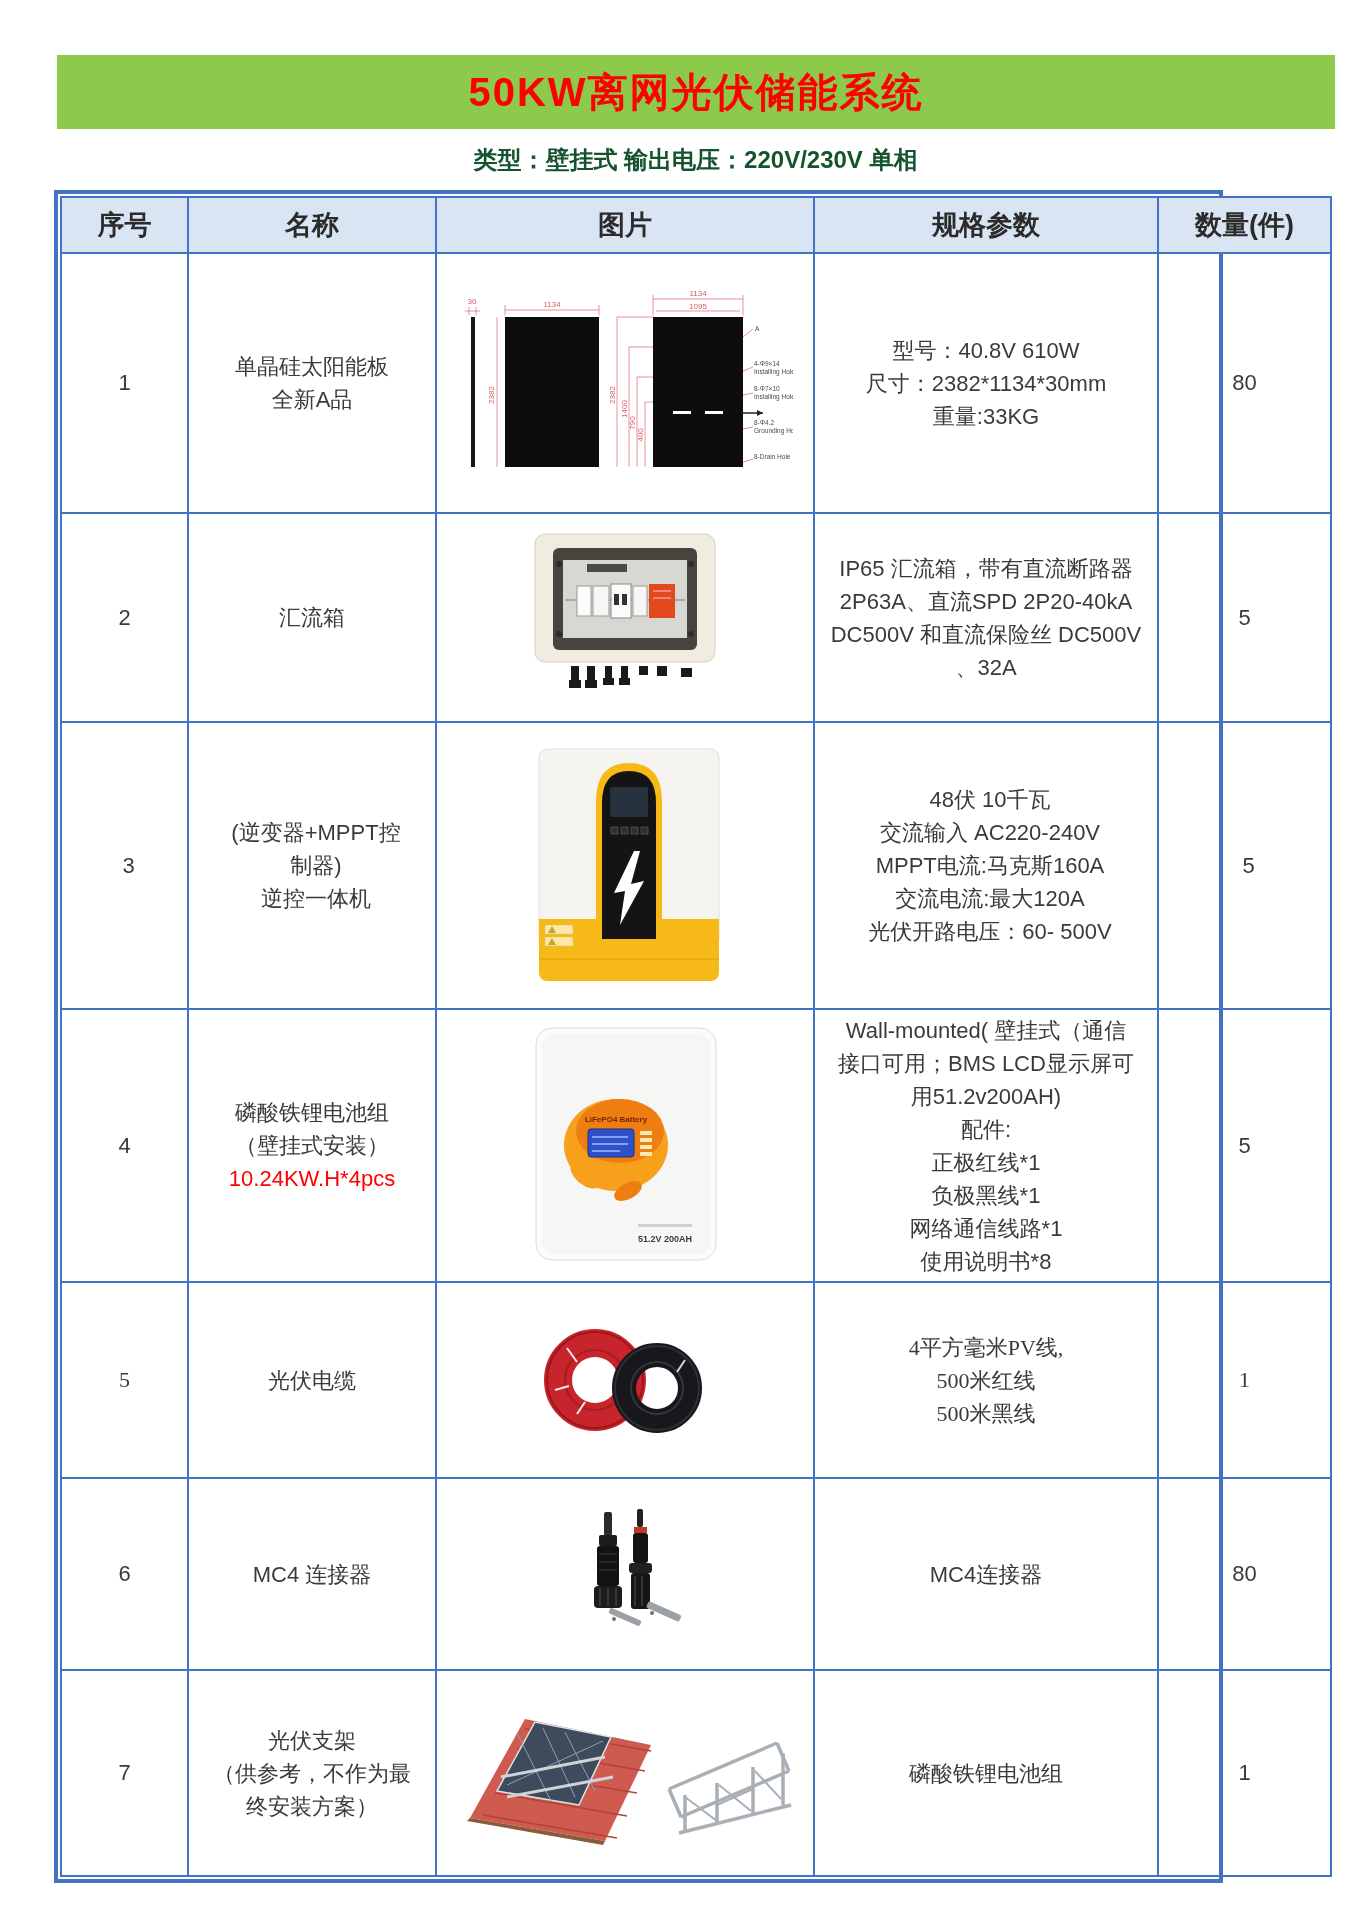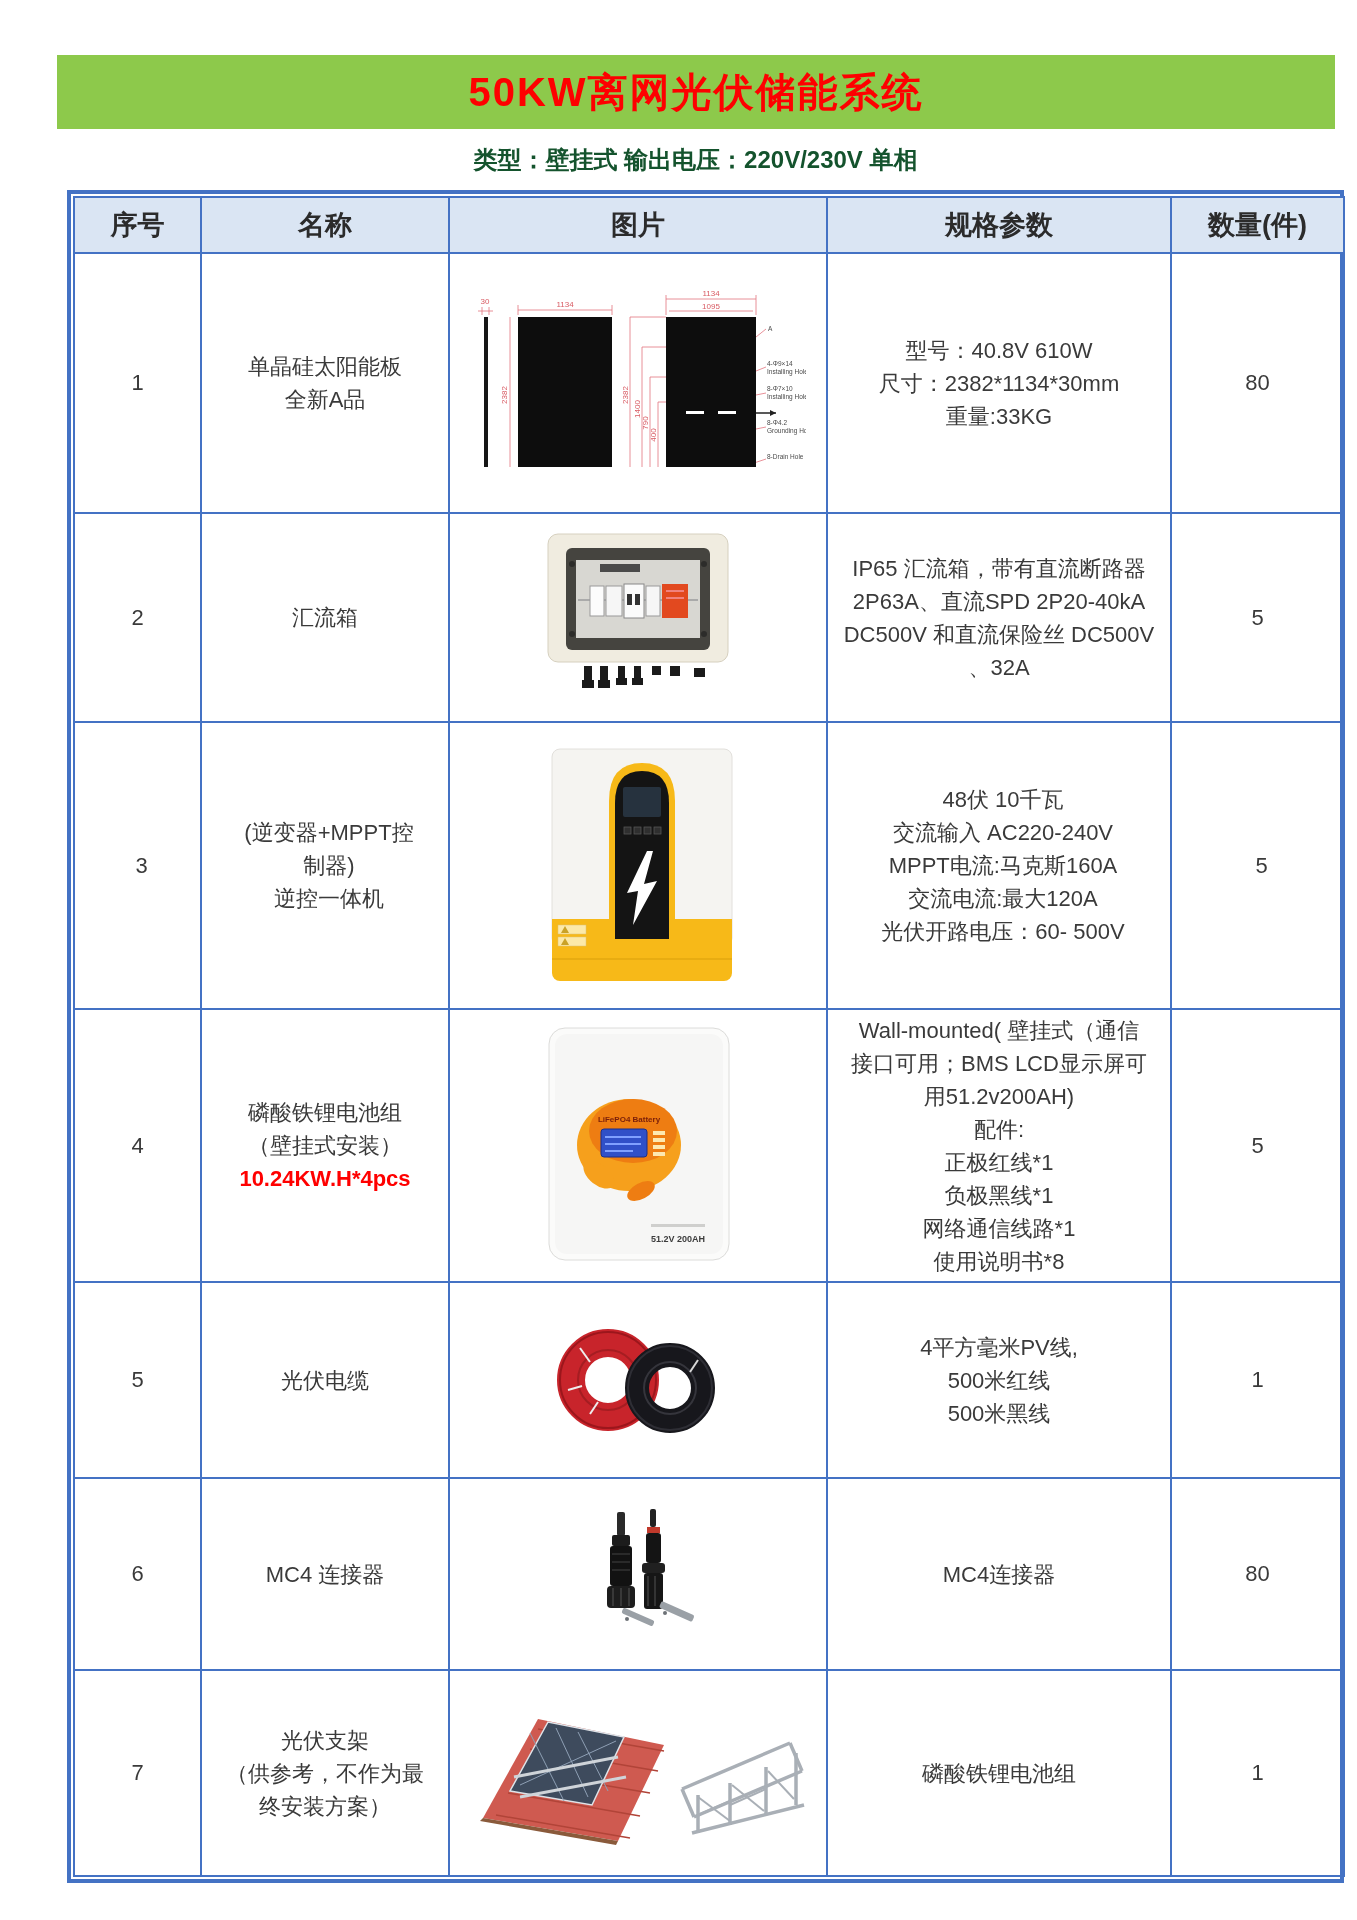--- a/index.html
+++ b/index.html
@@ -3,31 +3,31 @@
 <meta charset="utf-8">
 <style>
   html,body{margin:0;padding:0;background:#fff;}
   .page{position:relative;width:1357px;height:1920px;background:#ffffff;
         font-family:"Liberation Sans",sans-serif;overflow:hidden;margin-left:17px;}
   .banner{position:absolute;left:40px;top:55px;width:1278px;height:74px;
           background:#8DC94B;display:flex;align-items:center;justify-content:center;}
   .banner .title{color:#FE0000;font-size:40px;font-weight:bold;letter-spacing:2px;}
   .subtitle{position:absolute;top:144px;left:0;width:100%;text-align:center;
             color:#14532d;font-size:24px;font-weight:bold;}
-  .table-wrap{position:absolute;left:50px;top:190px;width:1277px;
+  .table-wrap{position:absolute;left:37px;top:190px;width:1169px;
               border:4px solid #4472C4;padding:2px;box-sizing:border-box;background:#fff;}
   table{width:100%;border-collapse:collapse;table-layout:fixed;border:1px solid #4472C4;}
   th,td{border:2px solid #4472C4;text-align:center;vertical-align:middle;
         color:#3a3a3a;overflow:hidden;padding:2px;}
   thead th{background:#DAE5F3;font-size:27px;font-weight:bold;color:#2b2b2b;height:50px;}
   td{font-size:22px;}
   tr.r1 td{height:254px;} tr.r2 td{height:203px;} tr.r3 td{height:281px;padding-left:10px;}
-  tr.r4 td{height:267px;} tr.r5 td{height:190px;} tr.r6 td{height:186px;} tr.r7 td{height:200px;border-radius:6px;}
+  tr.r4 td{height:267px;} tr.r5 td{height:190px;font-family:Liberation Serif, serif;} tr.r6 td{height:186px;} tr.r7 td{height:200px;border-radius:6px;}
   .name-line,.spec-line{line-height:1.5;}
-  .hl{color:#FF0000;font-weight:bold;}
+  .hl{color:#FF0000;font-weight:normal;}
   .imgbox{display:flex;align-items:center;justify-content:center;}
   svg text{font-family:"Liberation Sans",sans-serif;}
 </style>
 </head>
 <body>
 
 <div class="page">
 
   <div class="banner">
     <div class="title">50KW离网光伏储能系统</div>

